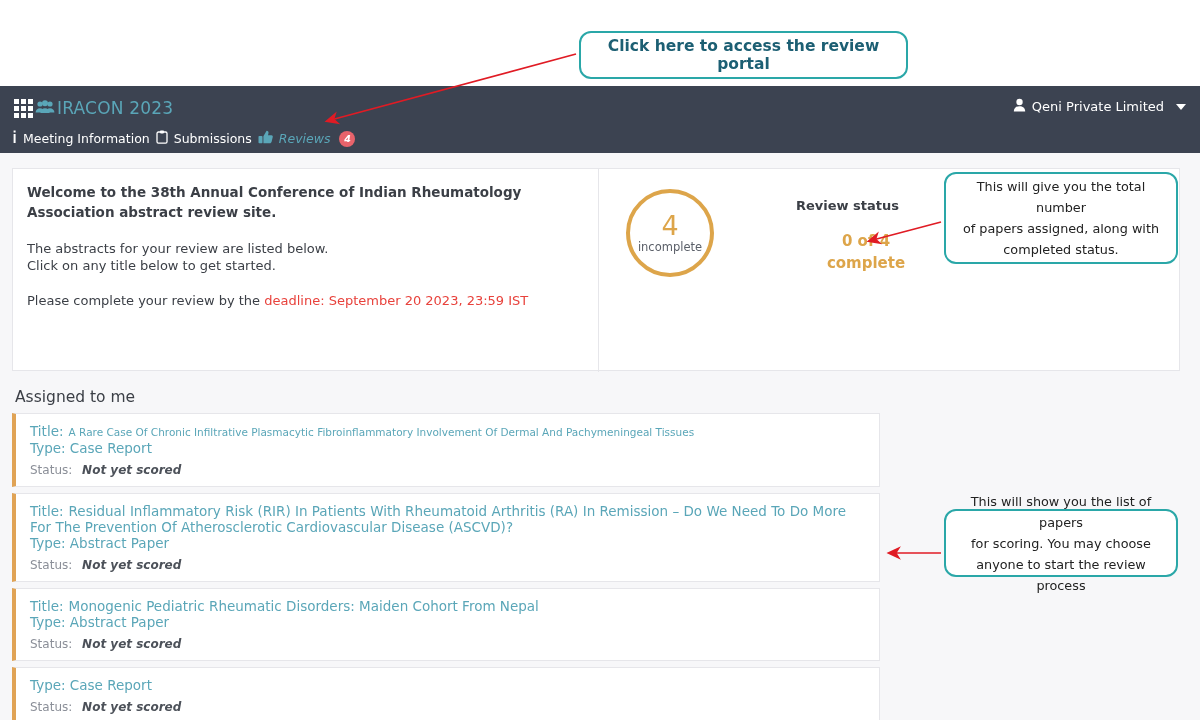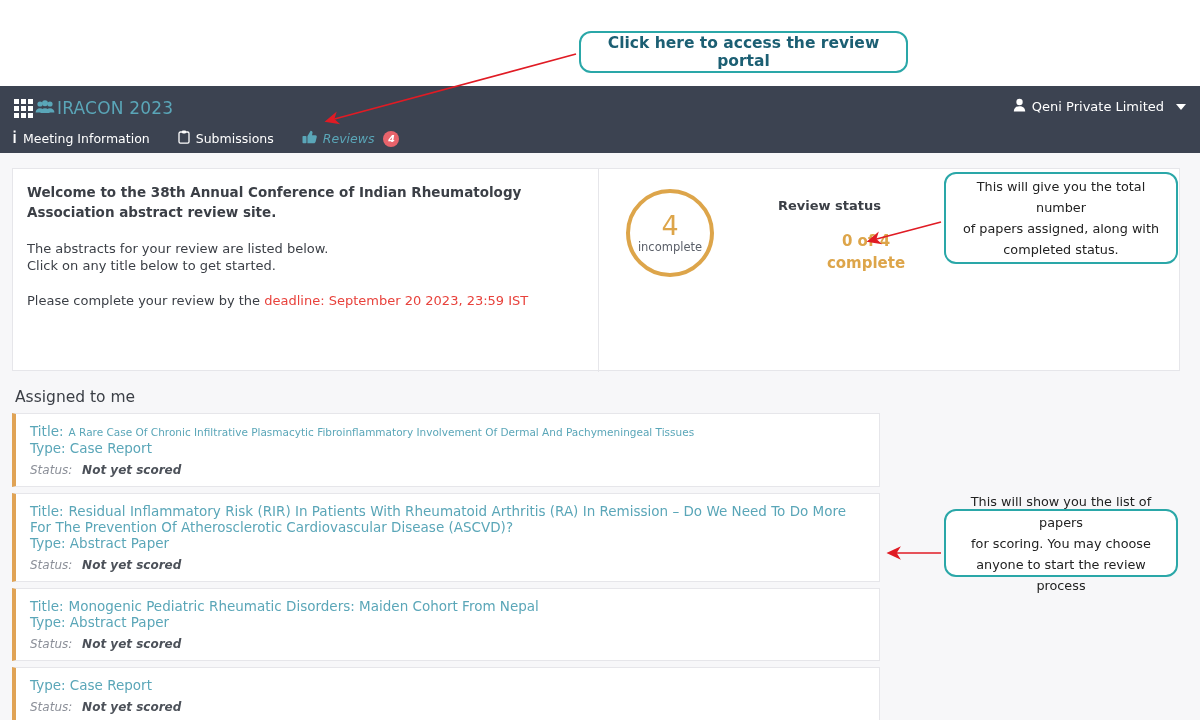--- a/index.html
+++ b/index.html
@@ -18,21 +18,21 @@
   .navbar {
     position: absolute; left:0; top:86px; width:1200px; height:67px;
     background:#3c4351; color:#ffffff;
   }
   .nav-row1 { position:absolute; left:14px; top:12px; display:flex; align-items:center; gap:2px; }
   .grid-icon { display:grid; grid-template-columns:repeat(3,5px); grid-template-rows:repeat(3,5px); gap:2px; }
   .grid-icon i { display:block; width:5px; height:5px; background:#ffffff; }
   .brand-text { color:#5aa6b8; font-size:17px; letter-spacing:.2px; }
   .people-icon { display:block; }
 
-  .nav-row2 { position:absolute; left:12px; top:44px; display:flex; align-items:flex-start; gap:28px; }
+  .nav-row2 { position:absolute; left:12px; top:44px; display:flex; align-items:flex-start; gap:6px; }
   .nav-item { display:flex; align-items:center; gap:6px; font-size:12.5px; cursor:pointer; }
   .nav-item.light { color:#ffffff; }
   .nav-item.teal { color:#5aa6b8;font-style:italic; }
   .badge {
     display:inline-flex; align-items:center; justify-content:center;
     width:16px; height:16px; border-radius:50%;
     background:#e8636b; color:#ffffff; font-size:9.5px; font-weight:bold; margin-left:3px;
   }
   .nav-user {
     position:absolute; right:14px; top:98px; display:flex; align-items:center; gap:6px;
@@ -56,48 +56,48 @@
   .deadline { color:#e8423c; }
 
   .status-zone { position:absolute; left:586px; top:0; right:0; height:203px; }
   .ring {
     position:absolute; left:27px; top:20px; width:88px; height:88px;
     border:4px solid #dda54a; border-radius:50%;
     display:flex; flex-direction:column; align-items:center; justify-content:center;
   }
   .ring .num { font-size:27px; color:#dda54a; line-height:26px; font-weight:500; }
   .ring .lbl { font-size:11.5px; color:#5a5f68; margin-top:1px; }
-  .status-title { position:absolute; left:179px; top:29px; font-size:13px; font-weight:bold; color:#3b3f46; }
+  .status-title { position:absolute; left:197px; top:29px; font-size:13px; font-weight:bold; color:#3b3f46; }
   .status-val {
     position:absolute; left:212px; top:61px; width:110px; text-align:center;
     font-size:15px; font-weight:bold; color:#dda54a; line-height:22px;
   }
 
   
   .assigned-head { position:absolute; left:15px; top:388px; font-size:15.5px; color:#3b3f46; }
   .cards { position:absolute; left:12px; top:413px; width:868px; }
   .card {
     position:relative; background:#ffffff; border:1px solid #e6e6ea;
     border-left:4px solid #e0a355; margin-bottom:6px; padding:9px 12px 9px 14px; cursor:pointer;
   }
   .card .ttl { color:#5aa6b8; line-height:16px; }
   .card .ttl .k { font-size:13.5px; }
   .card .ttl .v { font-size:13.5px; }
   .card.small-title .ttl .v { font-size:10.5px; }
   .card .typ { color:#5aa6b8; font-size:13.5px; line-height:17px; }
   .card .st { margin-top:6px; font-size:12px; color:#8b8f98; }
-  .card .st .k { font-style:italic; }
+  .card .st .k { }
   .card .st .v { font-style:italic; font-weight:bold; color:#4c5159; margin-left:6px;text-align:right; }
 
   
   .callout {
     position:absolute; background:#ffffff; border:2px solid #2aa7a8; border-radius:12px;
     color:#1b4f63; text-align:center; font-weight:bold;
   }
-  #callout-portal { left:579px; top:31px; width:329px; height:42px;
+  #callout-portal { left:579px; top:31px; width:329px; height:48px;
     display:flex; align-items:center; justify-content:flex-start; font-size:15.5px; color:#1c5f73; }
   #callout-total { left:944px; top:172px; width:234px; height:92px;
     padding:9px 12px; font-size:12.8px; font-weight:normal; color:#222; line-height:21px; display:flex; align-items:center; }
   #callout-list { left:944px; top:509px; width:234px; height:68px;
     padding:9px 10px; font-size:12.8px; font-weight:normal; color:#222; line-height:21px; display:flex; align-items:center; }
   .callout span { display:block; width:100%; }
 
   svg.anno { position:absolute; left:0; top:0; width:1200px; height:720px; pointer-events:none; }
 </style>
 </head>

